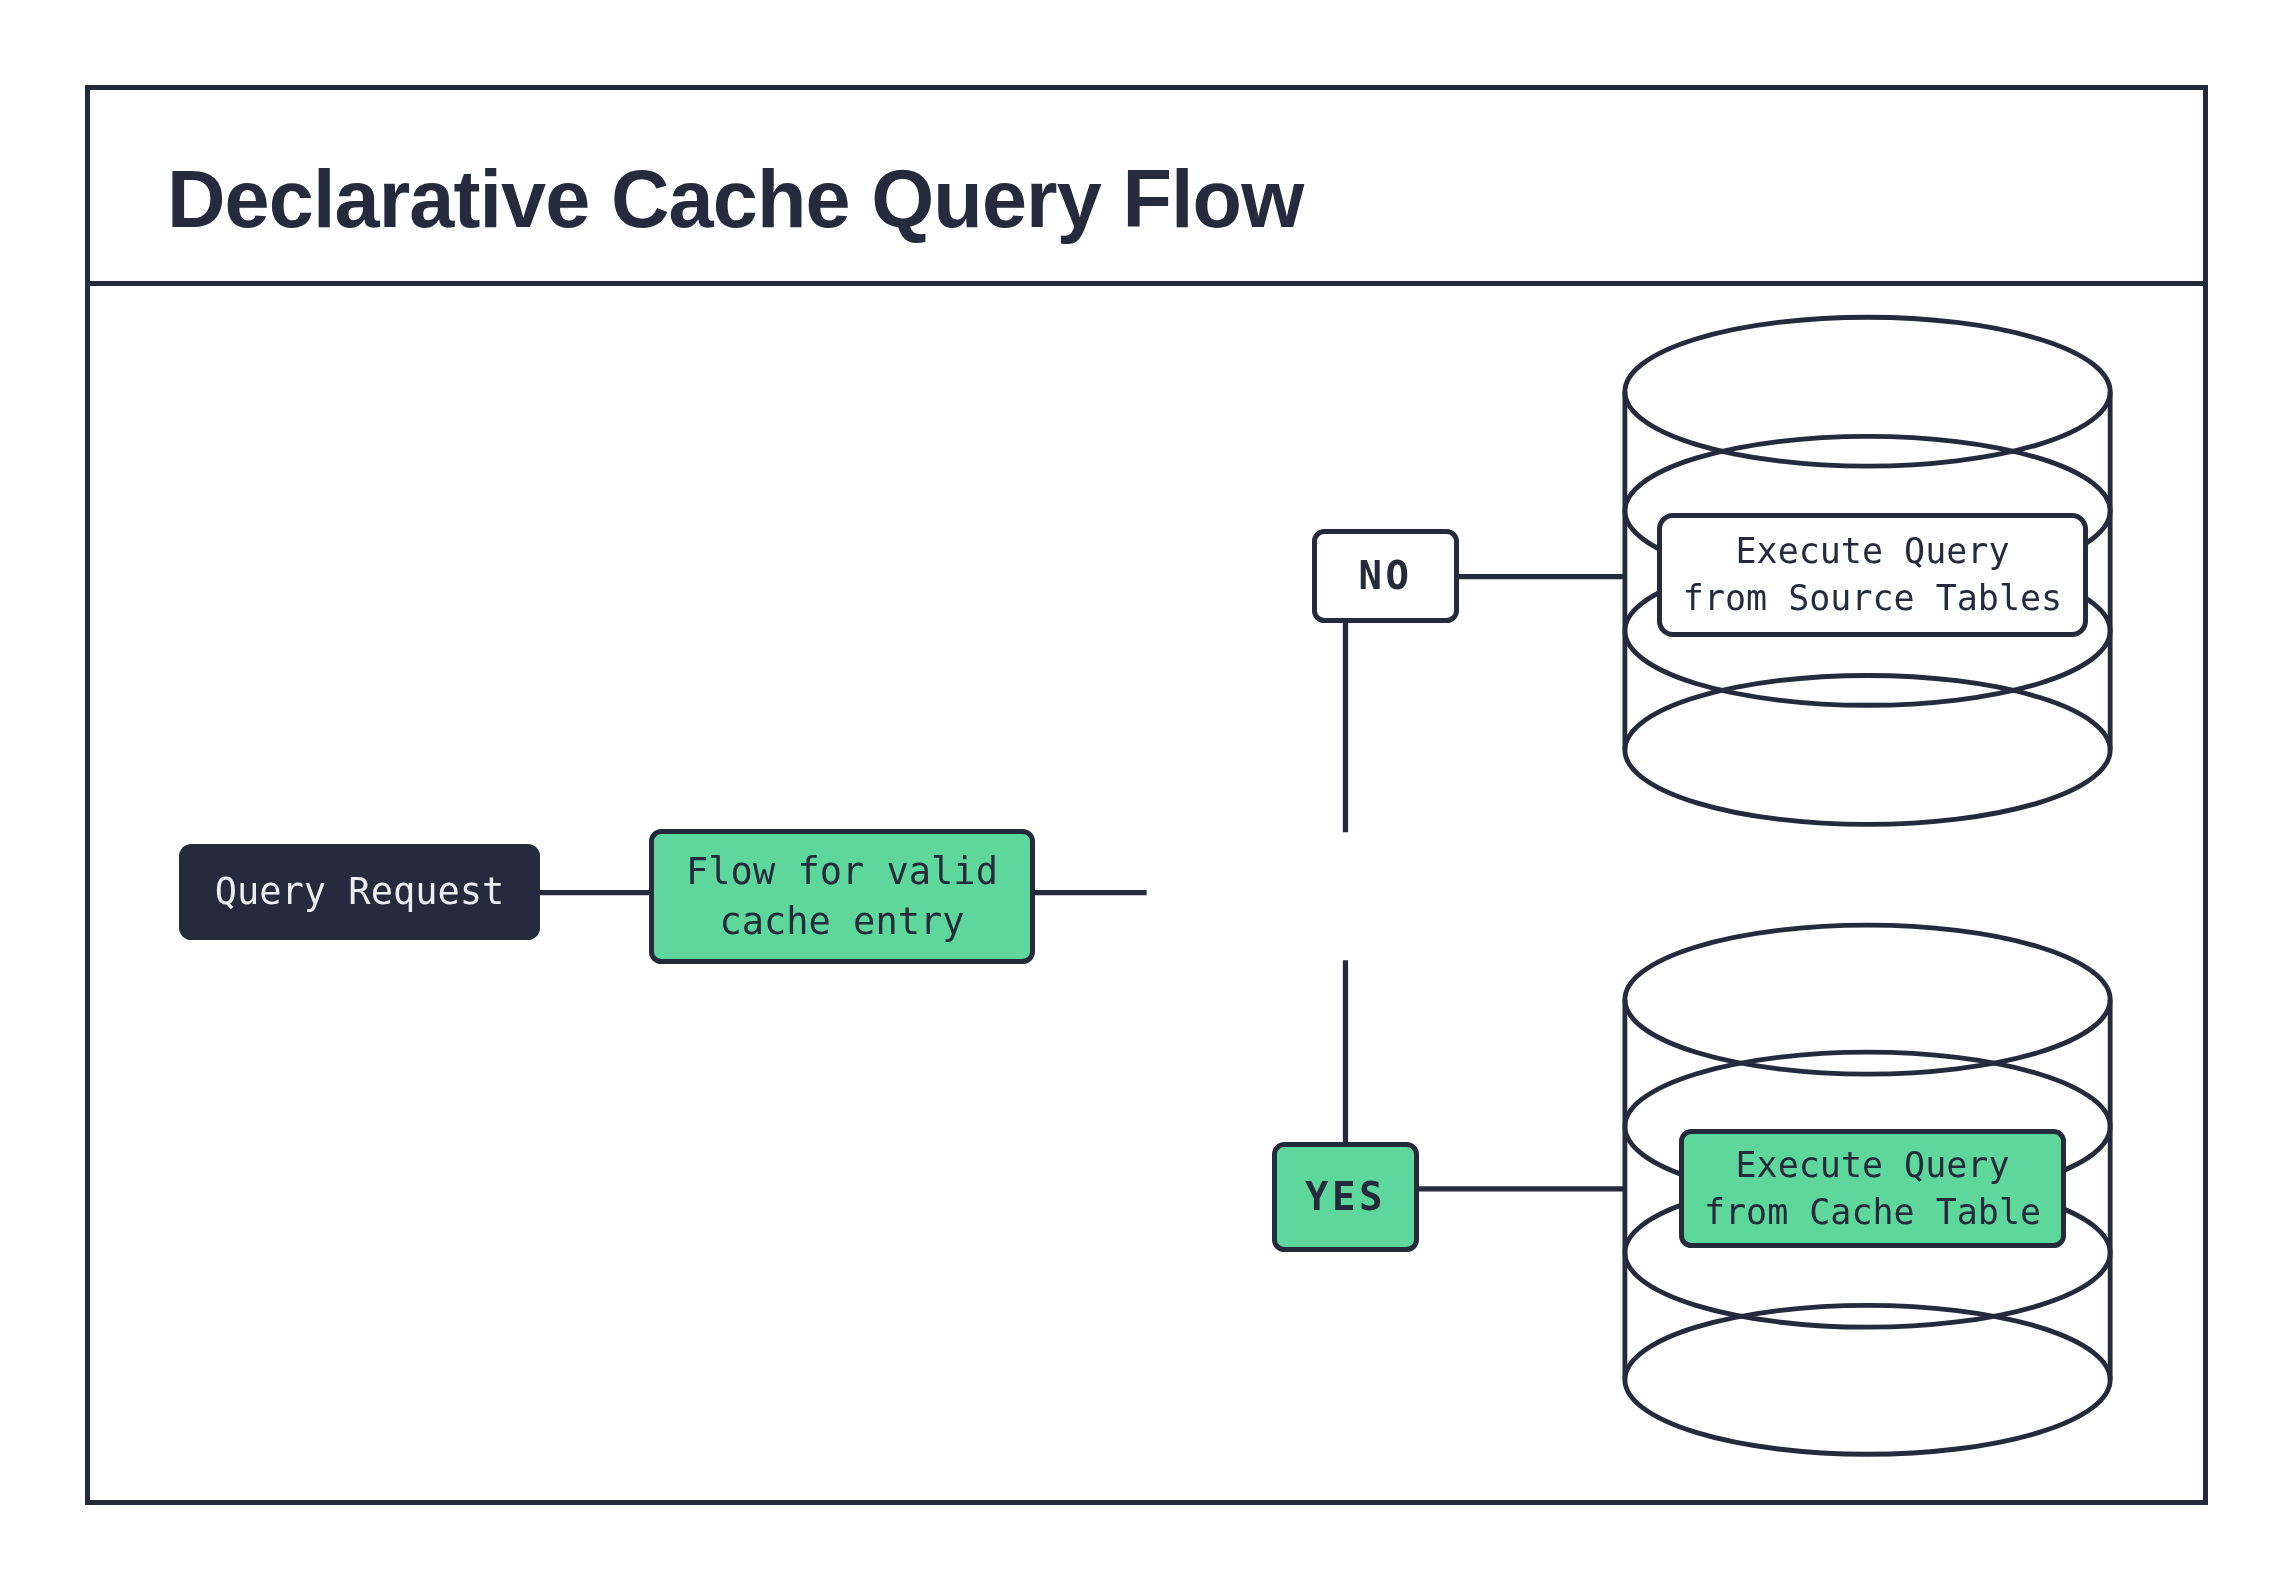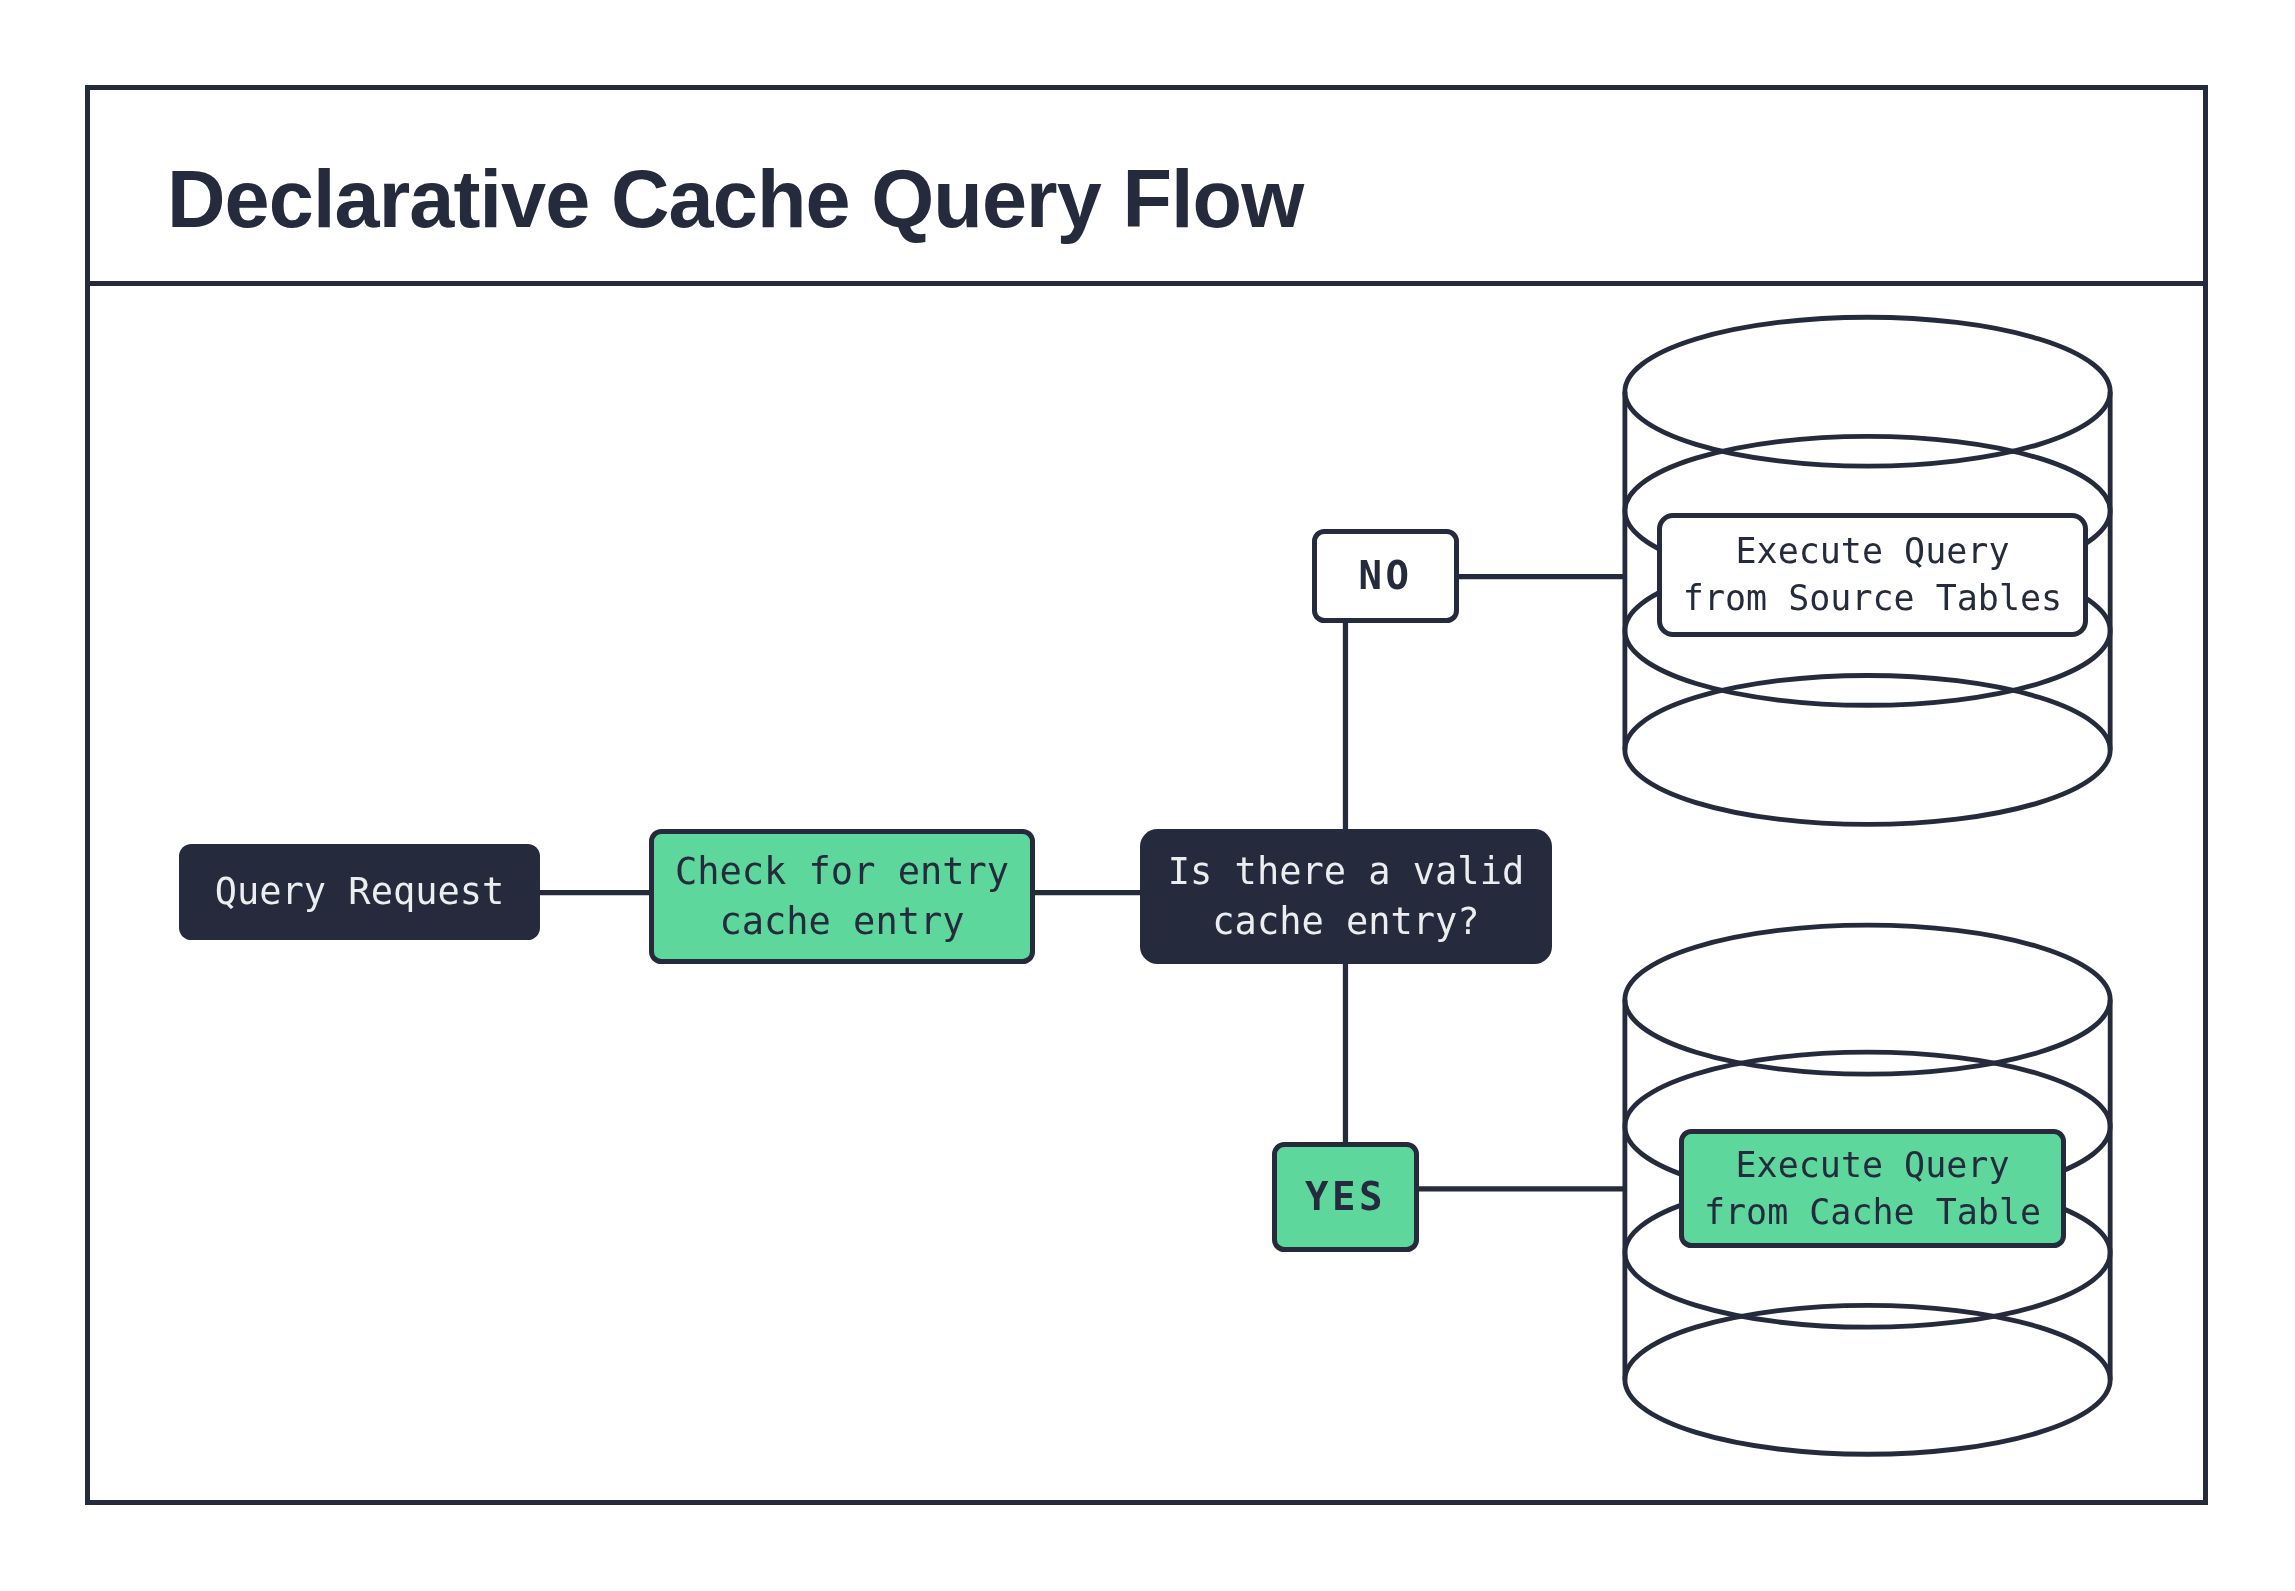--- a/index.html
+++ b/index.html
@@ -111,28 +111,24 @@
       <ellipse cx="2132" cy="1430" rx="277" ry="85"></ellipse>
       <ellipse cx="2132" cy="1575" rx="277" ry="85"></ellipse>
     </g>
   </svg>
 
   <div class="node dark n-qr">
     <span>Query Request</span>
   </div>
 
   <div class="node green n-check">
-    <span>Check for entry
+    <span>Flow for valid
 cache entry</span>
   </div>
 
-  <div class="node dark n-decision">
-    <span>Is there a valid
-cache entry?</span>
-  </div>
 
   <div class="node white tag n-no">
     <span>NO</span>
   </div>
 
   <div class="node green tag n-yes">
     <span>YES</span>
   </div>
 
   <div class="node white n-src">

